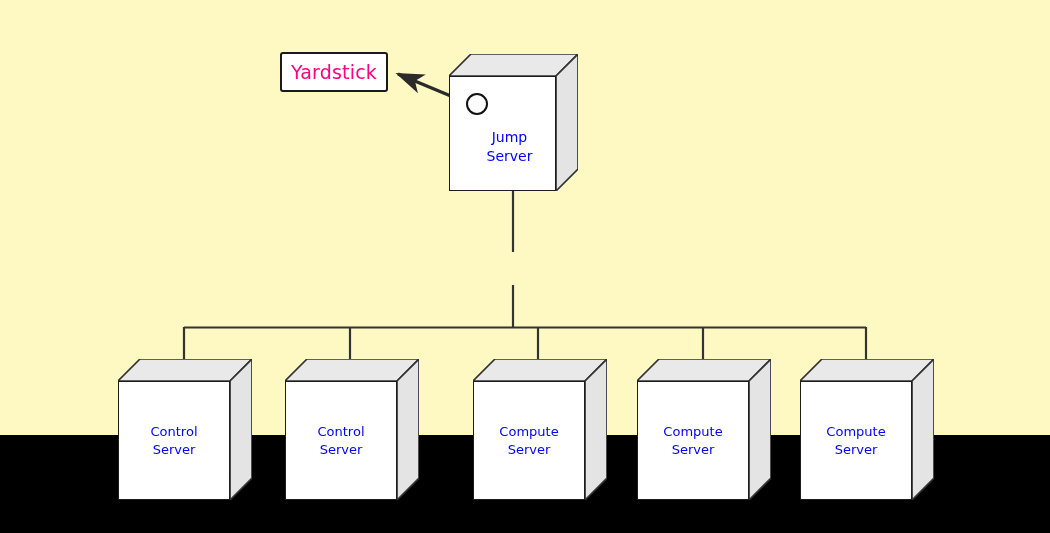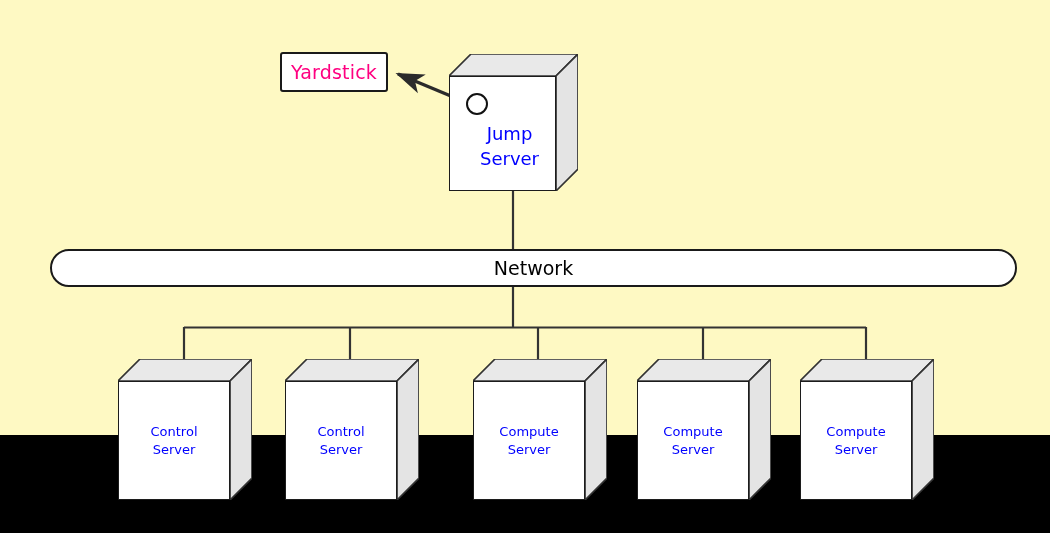--- a/index.html
+++ b/index.html
@@ -87,21 +87,21 @@
   .server-node .cube-front .node-label {
     font-size: 13px;
     color: #0000ff;
     line-height: 1.35;
     text-align: center;
     white-space: nowrap;
   }
 
   
   .jump .cube-front .node-label {
-    font-size: 18px;
+    font-size: 14px;
     margin-left: 14px;
   }
 
   
   .iface-circle {
     position: absolute;
     width: 22px;
     height: 22px;
     border: 2.2px solid #111111;
     border-radius: 50%;
@@ -148,23 +148,20 @@
       <polygon points="107,22 129,0 129,115 107,137" fill="#e4e4e4" stroke="#333333" stroke-width="1.7"></polygon>
     </svg>
     <div class="cube-front" style="left:0; top:22px; width:107px; height:115px;">
       <span class="node-label" style="margin-top:26px;">Jump</span>
       <span class="node-label">Server</span>
     </div>
 
     <div class="iface-circle" style="left:17px; top:39px;"></div>
   </div>
 
-  <div class="network-pill" style="left:50px; top:249px; width:967px; height:38px;">
-    <span class="network-text">Network</span>
-  </div>
 
   <div class="server-node" style="left:118px; top:359px; width:134px; height:141px;">
     <svg style="position:absolute; left:0; top:0; width:134px; height:141px; z-index:1;" viewBox="0 0 134 141" xmlns="http://www.w3.org/2000/svg">
       <polygon points="0,22 22,0 134,0 112,22" fill="#e9e9e9" stroke="#333333" stroke-width="1.7"></polygon>
       <polygon points="112,22 134,0 134,119 112,141" fill="#e4e4e4" stroke="#333333" stroke-width="1.7"></polygon>
     </svg>
     <div class="cube-front" style="left:0; top:22px; width:112px; height:119px;">
       <span class="node-label">Control</span>
       <span class="node-label">Server</span>
     </div>

